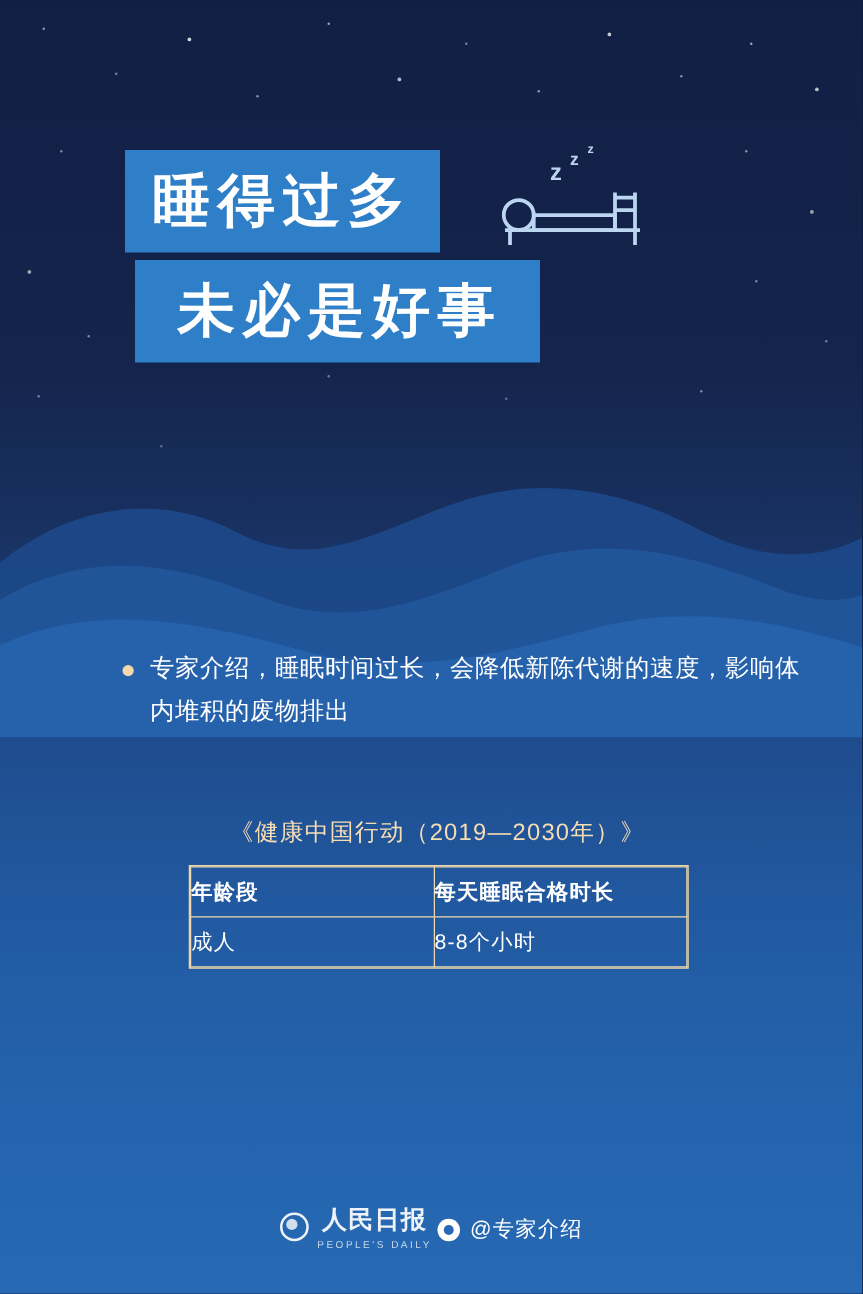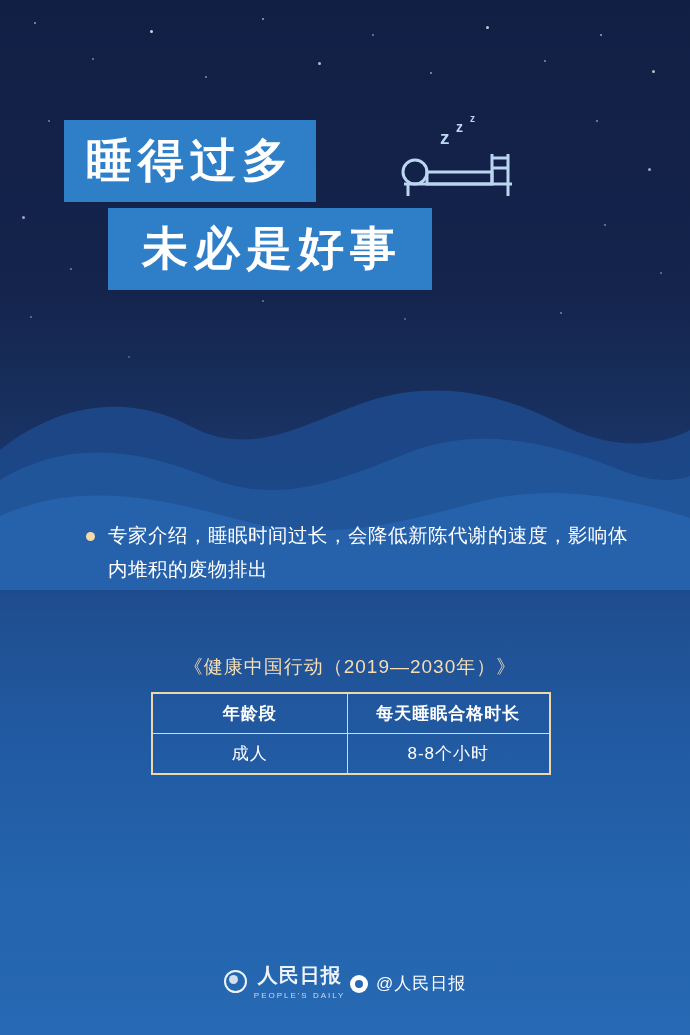--- a/index.html
+++ b/index.html
@@ -26,41 +26,41 @@
     border-radius: 50%;
     opacity: .75;
   }
 
   
   .hills { position: absolute; left: 0; top: 330px; width: 690px; height: 260px; }
 
   
   .headline { position: absolute; left: 0; top: 120px; width: 690px; }
   .hl-row { display: flex; }
-  .hl-row.r1 { justify-content: flex-start; padding-left: 64px; }
+  .hl-row.r1 { justify-content: flex-start; padding-left: 100px; }
   .hl-row.r2 { justify-content: flex-start; padding-left: 108px; margin-top: 6px; }
   .hl-band {
     background: #2f7fc8;
     color: #ffffff;
     font-size: 46px;
     font-weight: bold;
     letter-spacing: 6px;
     line-height: 1;
     padding: 17px 22px 19px 22px;
     white-space: nowrap;
   }
   .hl-band.second { background: #2f7fc8; padding-left: 34px; padding-right: 30px; }
 
   
   .bed { position: absolute; left: 382px; top: 110px; width: 160px; height: 110px; }
 
   
   .lead {
     position: absolute;
-    left: 86px;
+    left: 98px;
     top: 518px;
     width: 545px;
     color: #ffffff;
     font-size: 19.5px;
     line-height: 34px;
     letter-spacing: .5px;
   }
   .lead .dot {
     position: absolute;
     left: 0px;
@@ -96,21 +96,21 @@
     width: 398px;
     border: 1px solid #f0d7ab;
     border-collapse: collapse;
   }
   .table table { width: 100%; border-collapse: collapse; }
   .table td {
     border: 1px solid #f0d7ab;
     color: #ffffff;
     font-size: 17px;
     letter-spacing: 1px;
-    text-align: center;
+    text-align: left;
     height: 39px;
     padding: 0;
   }
   .table tr:first-child td { font-weight: bold; color: #ffffff; }
   .table td.c1 { width: 49%; }
 
   
   .brand {
     position: absolute;
     left: 0;
@@ -257,17 +257,17 @@
   <div class="brand">
     <div class="logo-line">
       <span class="wb-circle"></span>
       <span>
         <span class="name">人民日报</span>
         <span class="sub">PEOPLE'S DAILY</span>
       </span>
     </div>
     <div class="handle-row">
       <span class="wb-eye"></span>
-      <span>@人民日报</span>
+      <span>@专家介绍</span>
     </div>
   </div>
 
 </div>
 
 </body></html>

